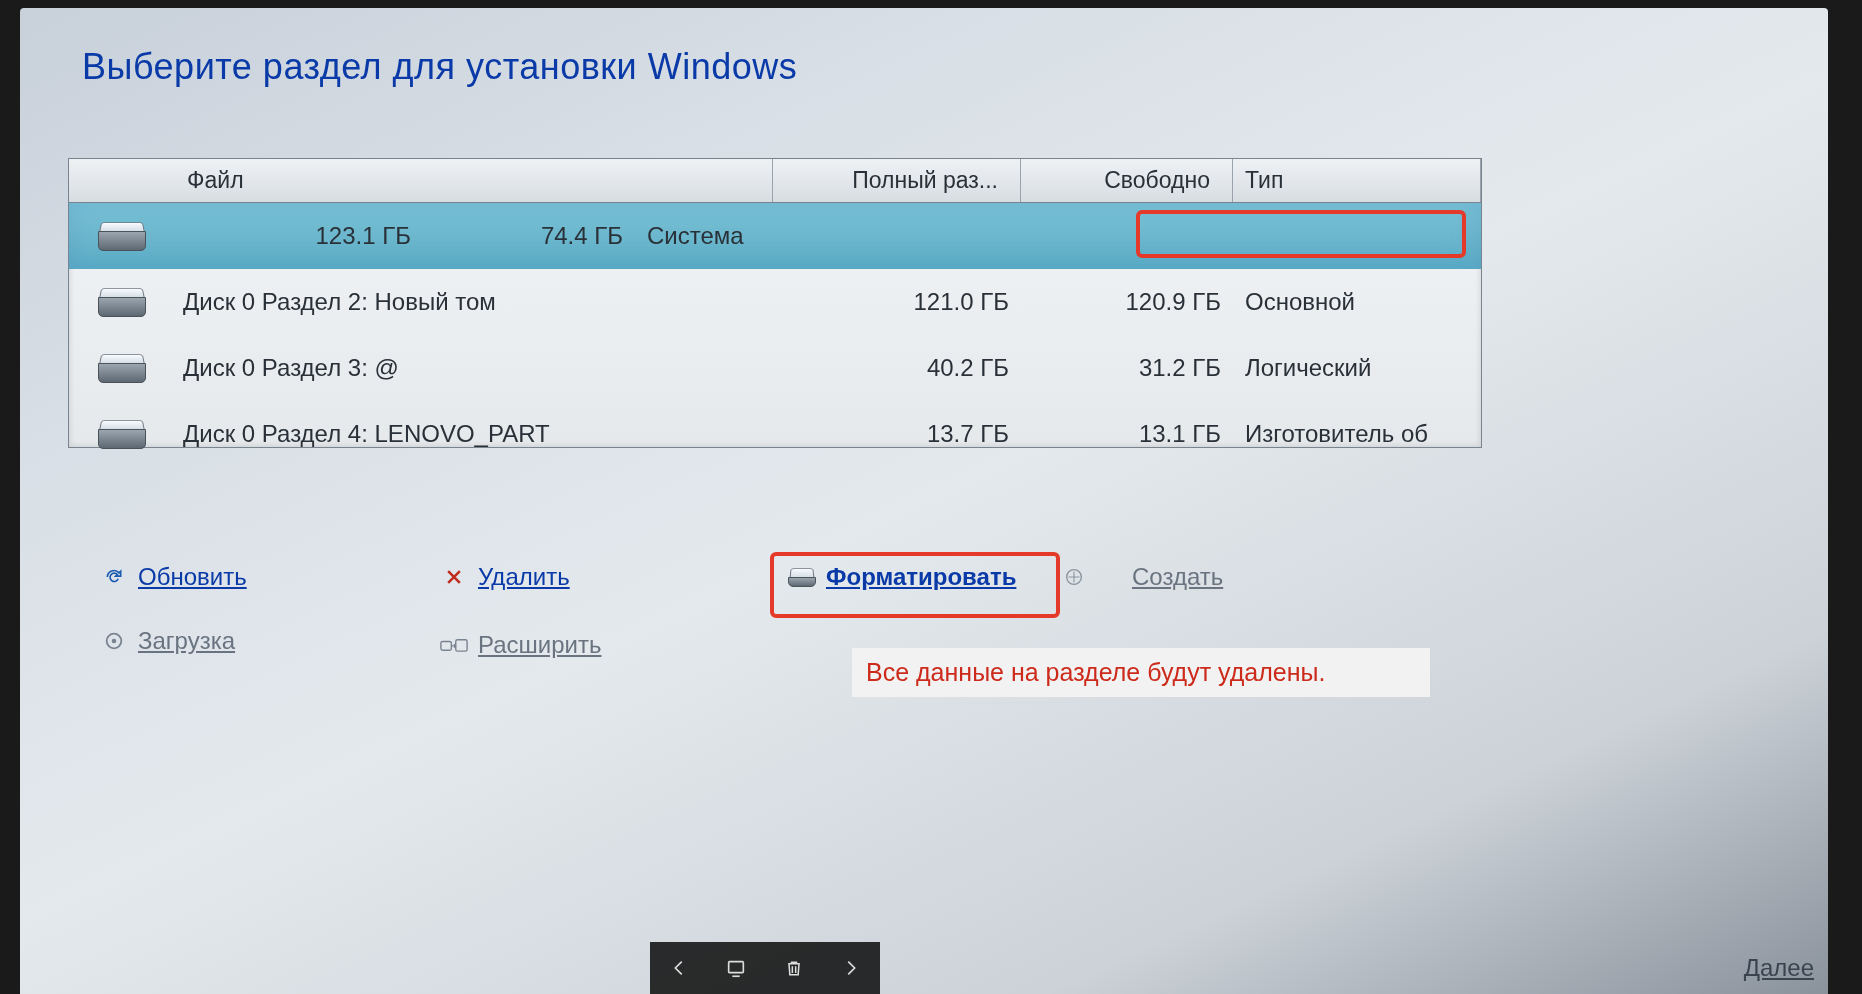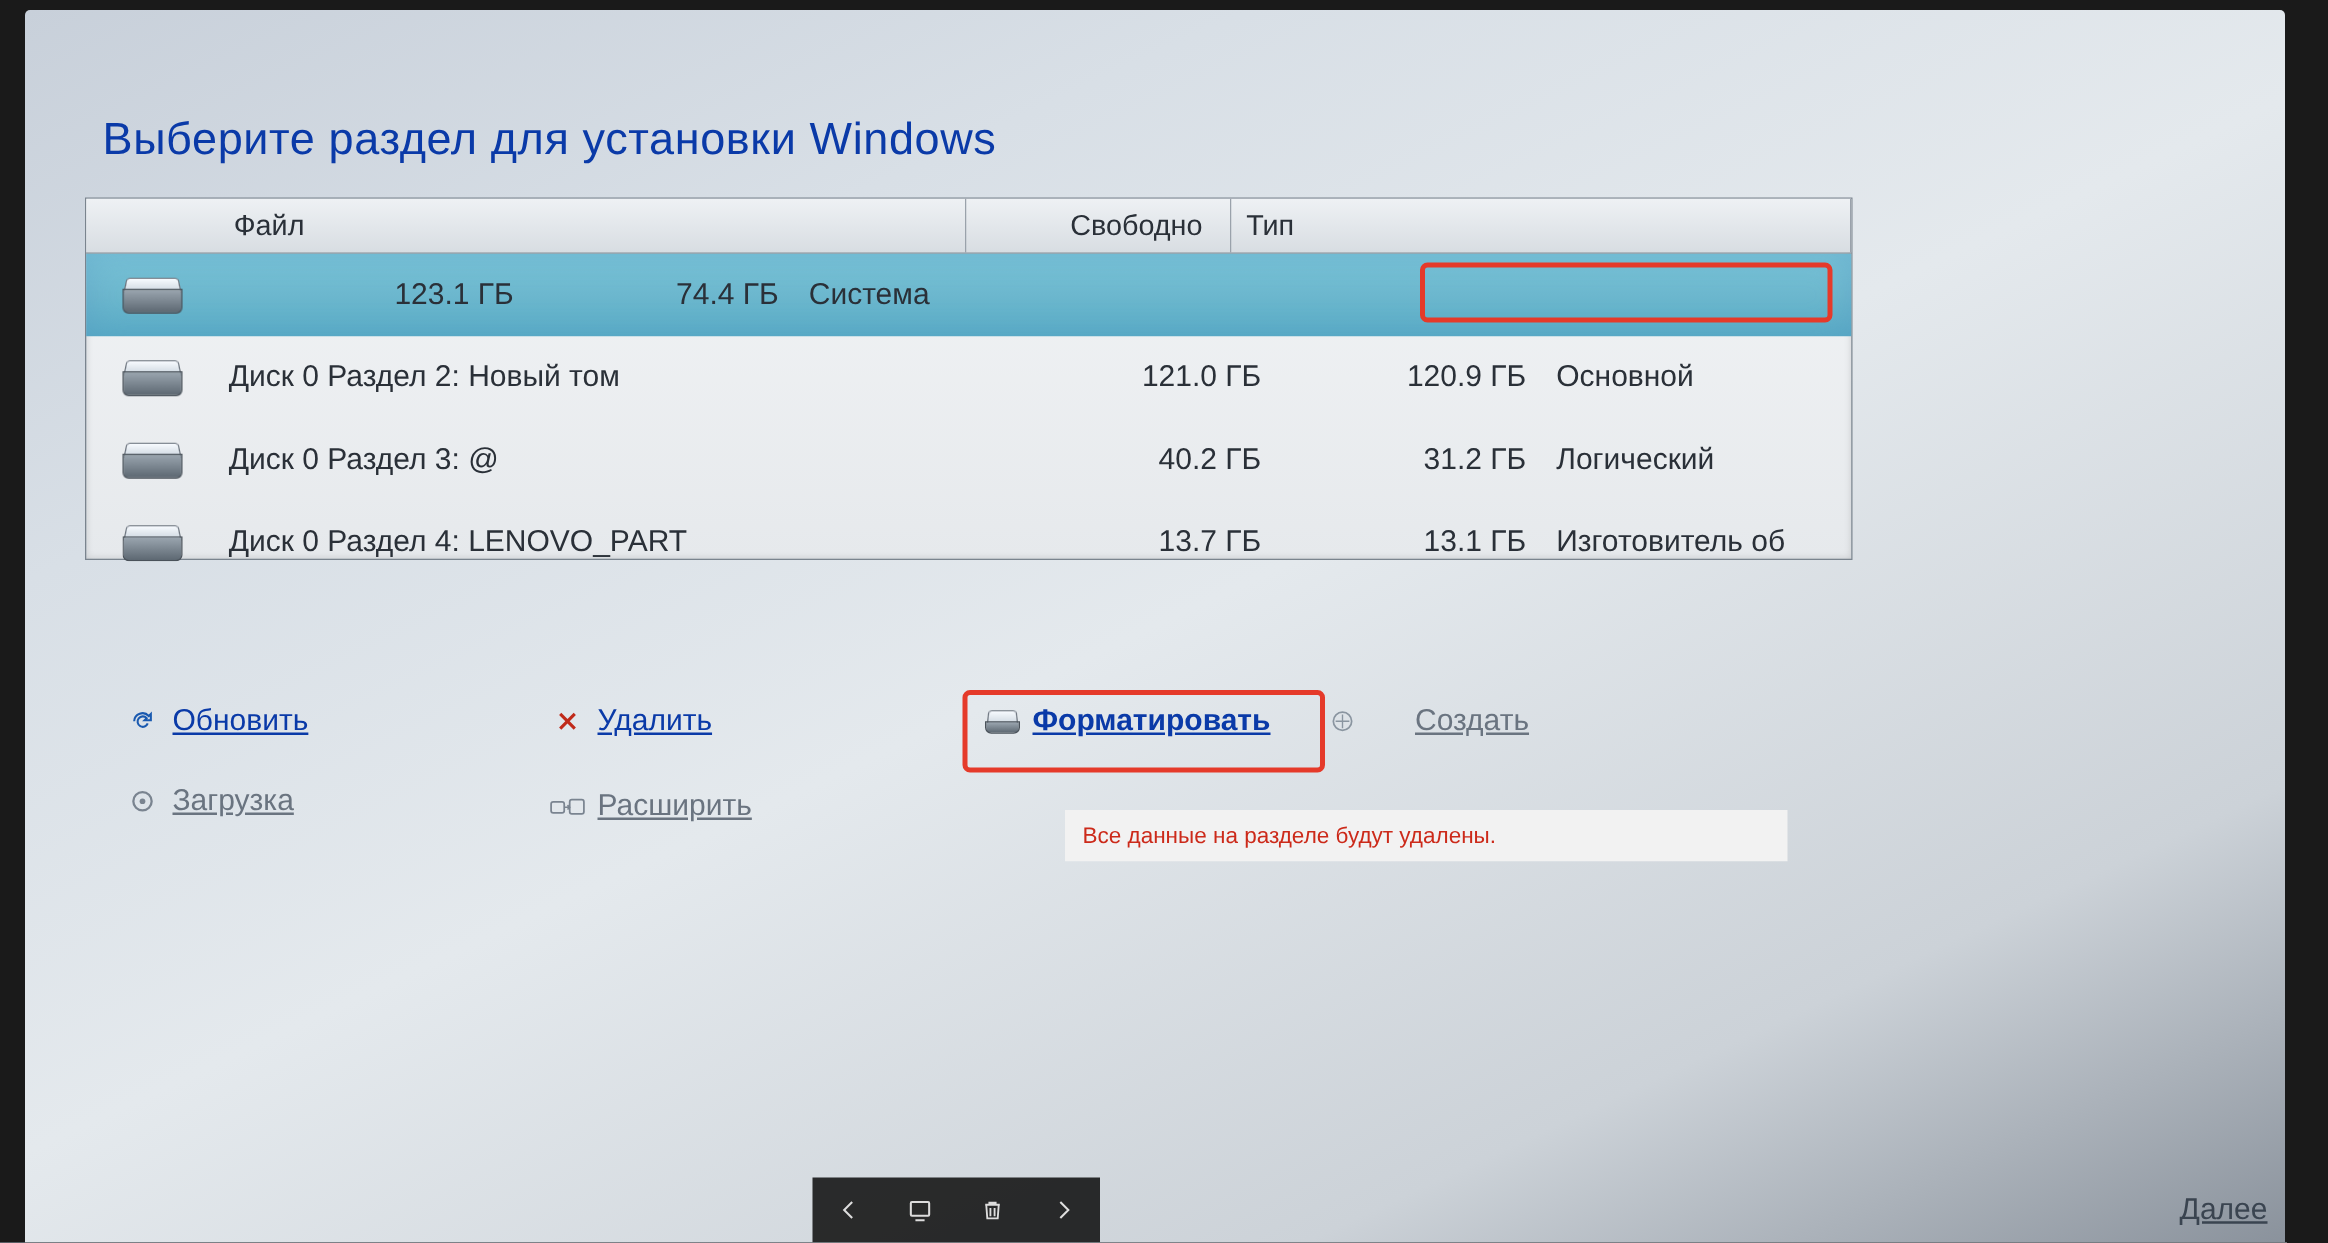--- a/index.html
+++ b/index.html
@@ -26,21 +26,20 @@
     border-radius: 4px 4px 0 0;
     overflow: hidden;
   }
   .title {
     position: absolute;
     left: 62px; top: 38px;
     font-size: 36px;
     font-weight: 400;
     color: #0a3aa8;
     letter-spacing: .5px;
-    margin-top: 44px;
   }
   .table-wrap {
     position: absolute;
     left: 48px; top: 150px;
     width: 1414px;
     height: 290px;
     background: linear-gradient(to bottom, #f2f4f6, #e6e9ec);
     border: 1px solid #7a848e;
     box-shadow: inset 0 0 6px rgba(0,0,0,.15);
   }
@@ -131,21 +130,21 @@
   .t-extend  { left:340px; top:68px; }
 
   
   .warn-box {
     position: absolute;
     left: 832px; top: 640px;
     width: 578px;
     padding: 10px 14px;
     background: #f2f2f2;
     color: #cc2a1a;
-    font-size: 18px;
+    font-size: 25px;
     font-family: Arial, sans-serif;
   }
 
   
   .bottom-bar {
     position: absolute;
     left: 630px; bottom: 0;
     width: 230px; height: 52px;
     background: rgba(10,10,10,.85);
     display: flex; align-items: center; justify-content: space-around;
@@ -167,20 +166,21 @@
 <body>
 
 <div class="bezel">
   <div class="screen">
     <div class="title">Выберите раздел для установки Windows</div>
 
     <div class="table-wrap">
       <div class="thead">
         <div class="th col-icon"></div>
         <div class="th col-name">Файл</div>
+        <div class="th col-total">Полный раз...</div>
         <div class="th col-free">Свободно</div>
         <div class="th col-type">Тип</div>
       </div>
       <div class="tbody" id="tbody">
           <div class="row selected">
             <div class="cell col-icon">
               <span class="disk-icon">
                 <span class="top"></span>
                 <span class="body"></span>
               </span>

